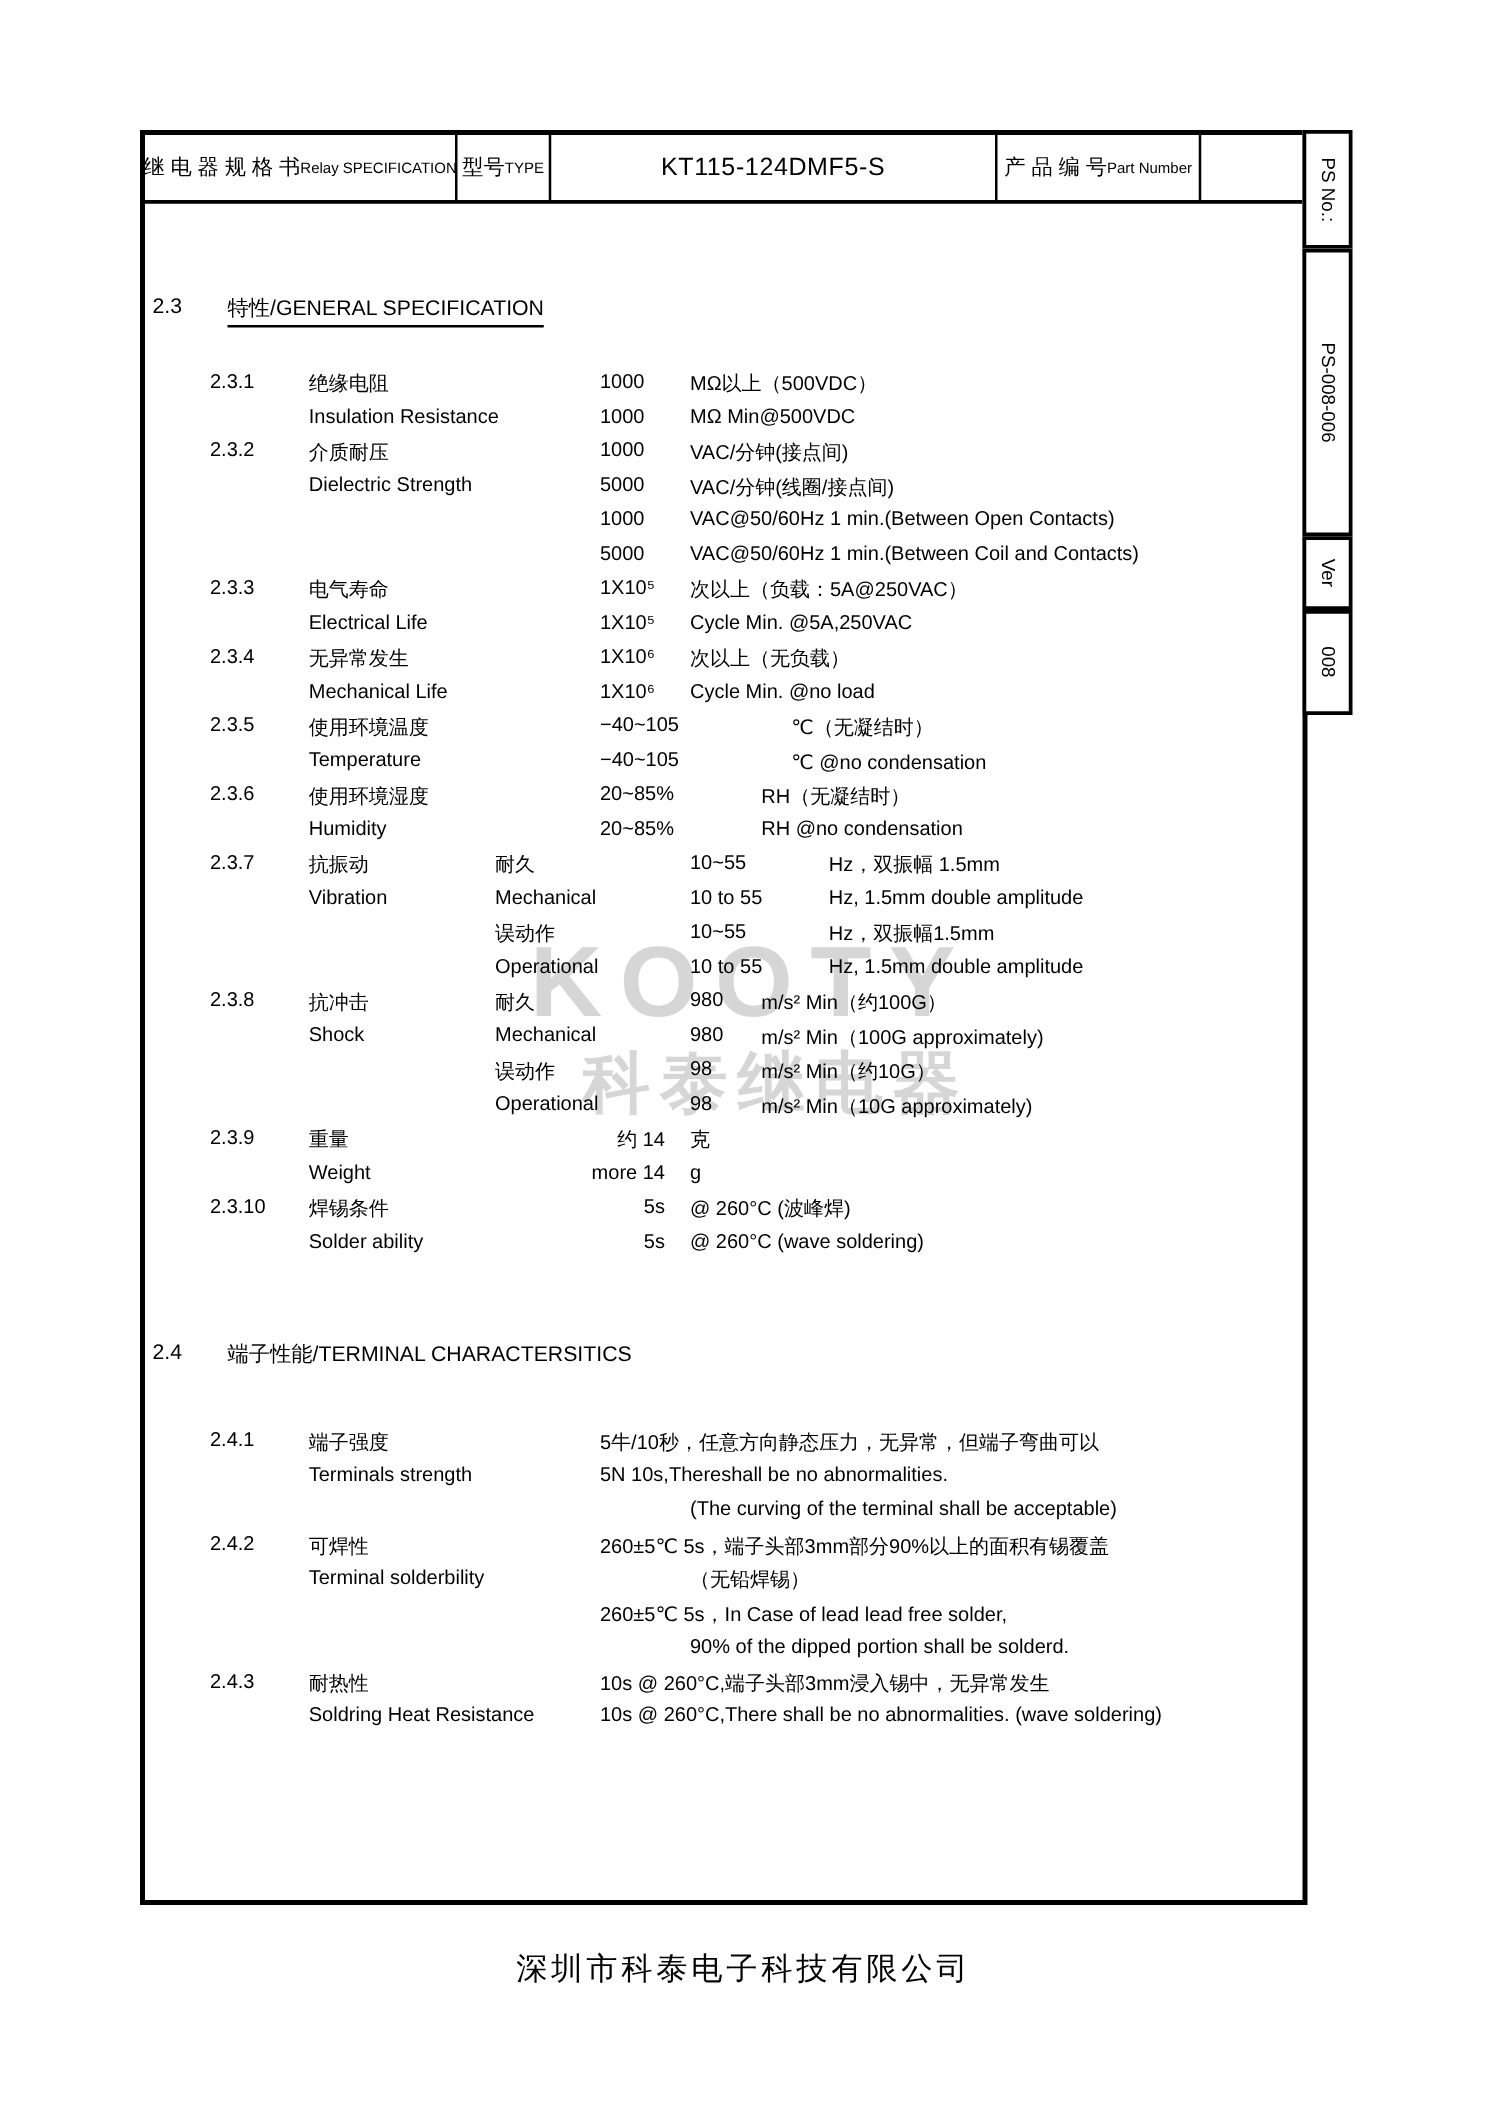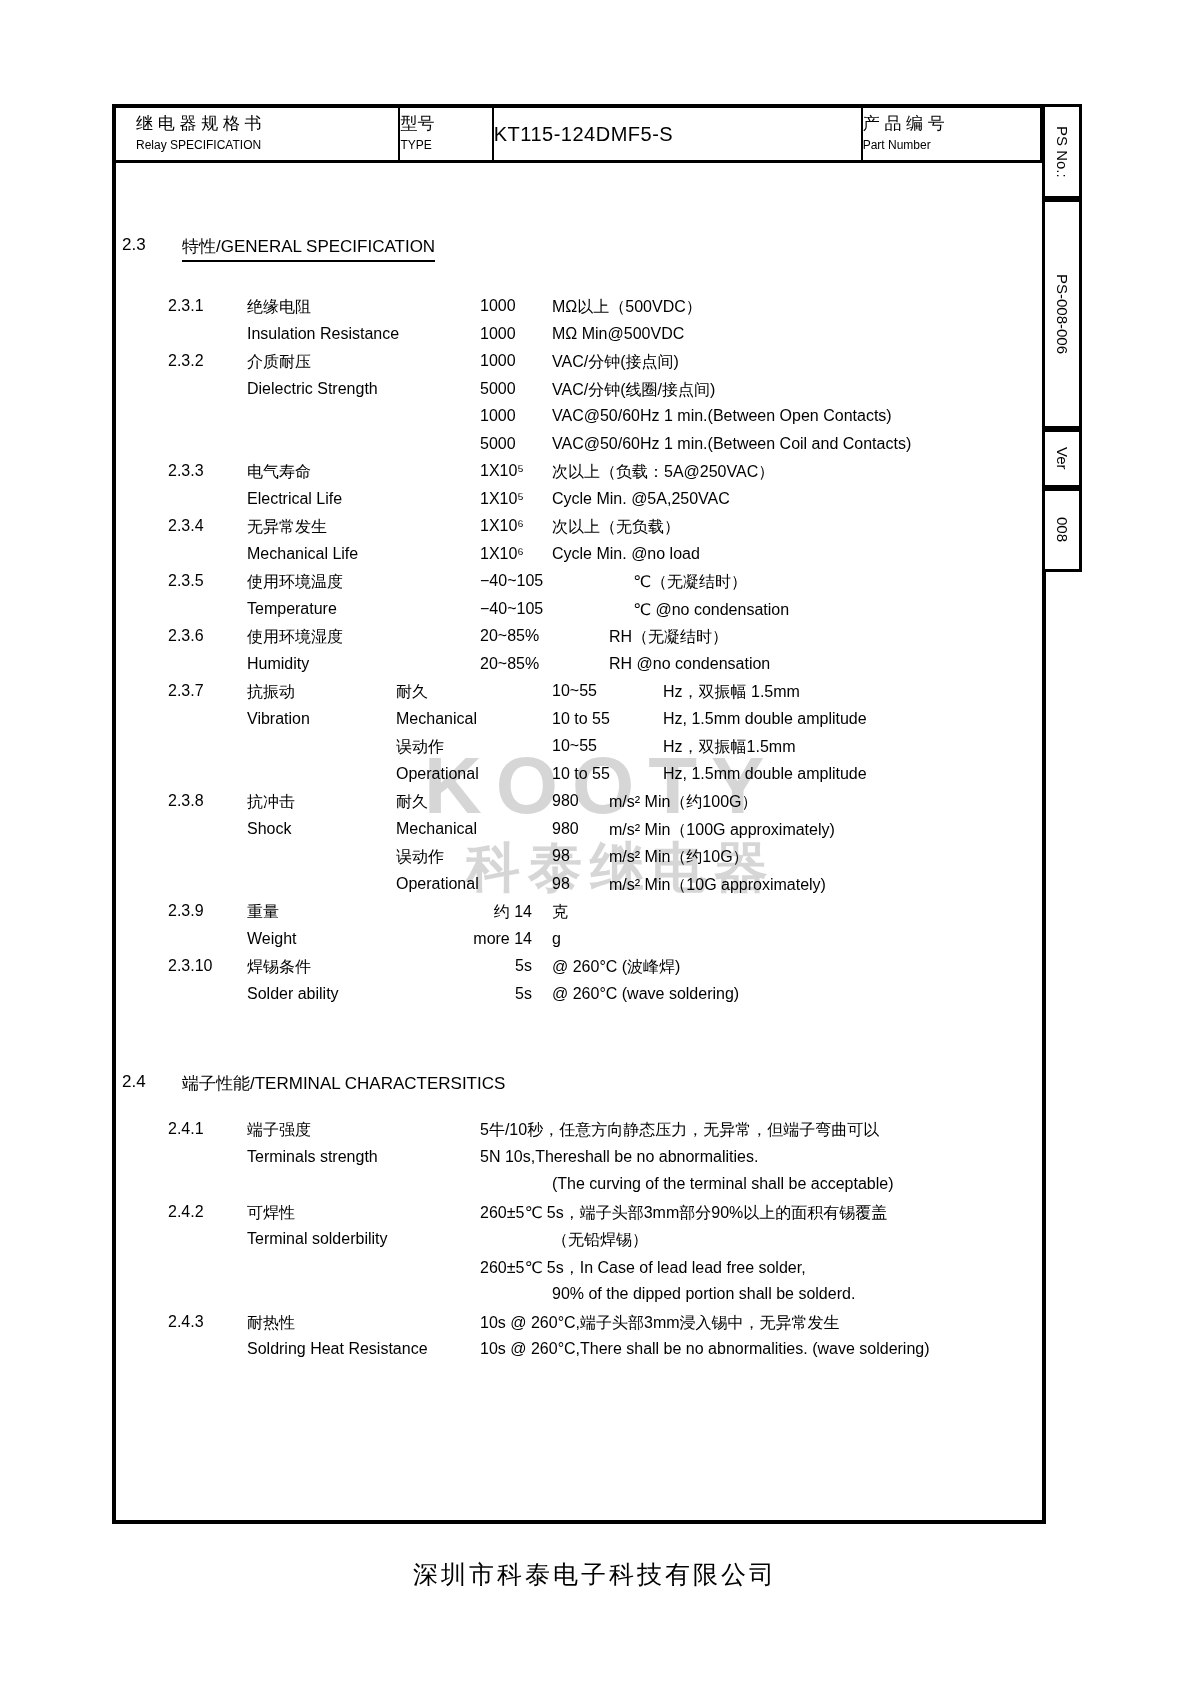--- a/index.html
+++ b/index.html
@@ -9,22 +9,22 @@
     overflow:hidden;
   }
   .content { position:absolute; inset:0; z-index:1; }
 
   
   .main-box { position:absolute; left:112px; top:104px; width:926px; height:1412px;
               border:4px solid #000; }
 
   
   .header-row { display:flex; height:52px; border-bottom:3px solid #000; }
-  .hc { display:flex; flex-direction:column; align-items:flex-start; justify-content:center;
-        border-left:2px solid #000; overflow:hidden;margin-left:20px; }
+  .hc { display:flex; flex-direction:row; align-items:center; justify-content:center;
+        border-left:2px solid #000; overflow:hidden; }
   .hc:first-child { border-left:none; }
   .hc-title { width:248px; } .hc-type { width:73px; } .hc-model { width:355px; }
   .hc-part { width:161px; } .hc-empty { flex:1; }
   .hcn { font-size:17px; line-height:22px; white-space:nowrap; }
   .hen { font-size:12px; line-height:20px; white-space:nowrap; }
   .model-text { font-size:20px; letter-spacing:0.5px; }
 
   
   .side-box { position:absolute; left:1042px; width:34px; border:3px solid #000;
               display:flex; align-items:center; justify-content:center;
@@ -36,21 +36,21 @@
   .sb4 { top:488px; height:78px; }
 
   
   .section { position:absolute; left:0; width:1190px; }
   #sec-0 { top:235px; } #sec-1 { top:1072px; }
   .sec-head { position:relative; height:24px; font-size:17px; }
   .sec-num { position:absolute; left:122px; white-space:nowrap; }
   .sec-title { position:absolute; left:182px; white-space:nowrap; }
   .sec-title.underlined { border-bottom:2px solid #000; padding-bottom:2px; }
   #sec-0 .lines { margin-top:38px; }
-  #sec-1 .lines { margin-top:24px; }
+  #sec-1 .lines { margin-top:48px; }
   .spec-line { position:relative; height:27.5px; font-size:16px; }
   .cell { position:absolute; top:0; white-space:nowrap; }
   .c-num   { left:168px; }
   .c-name  { left:247px; }
   .c-sub   { left:396px; }
   .c-val   { left:480px; }
   .c-val2  { left:552px; }
   .c-desc  { left:552px; }
   .c-desc2 { left:609px; }
   .c-desc2b{ left:633px; }

